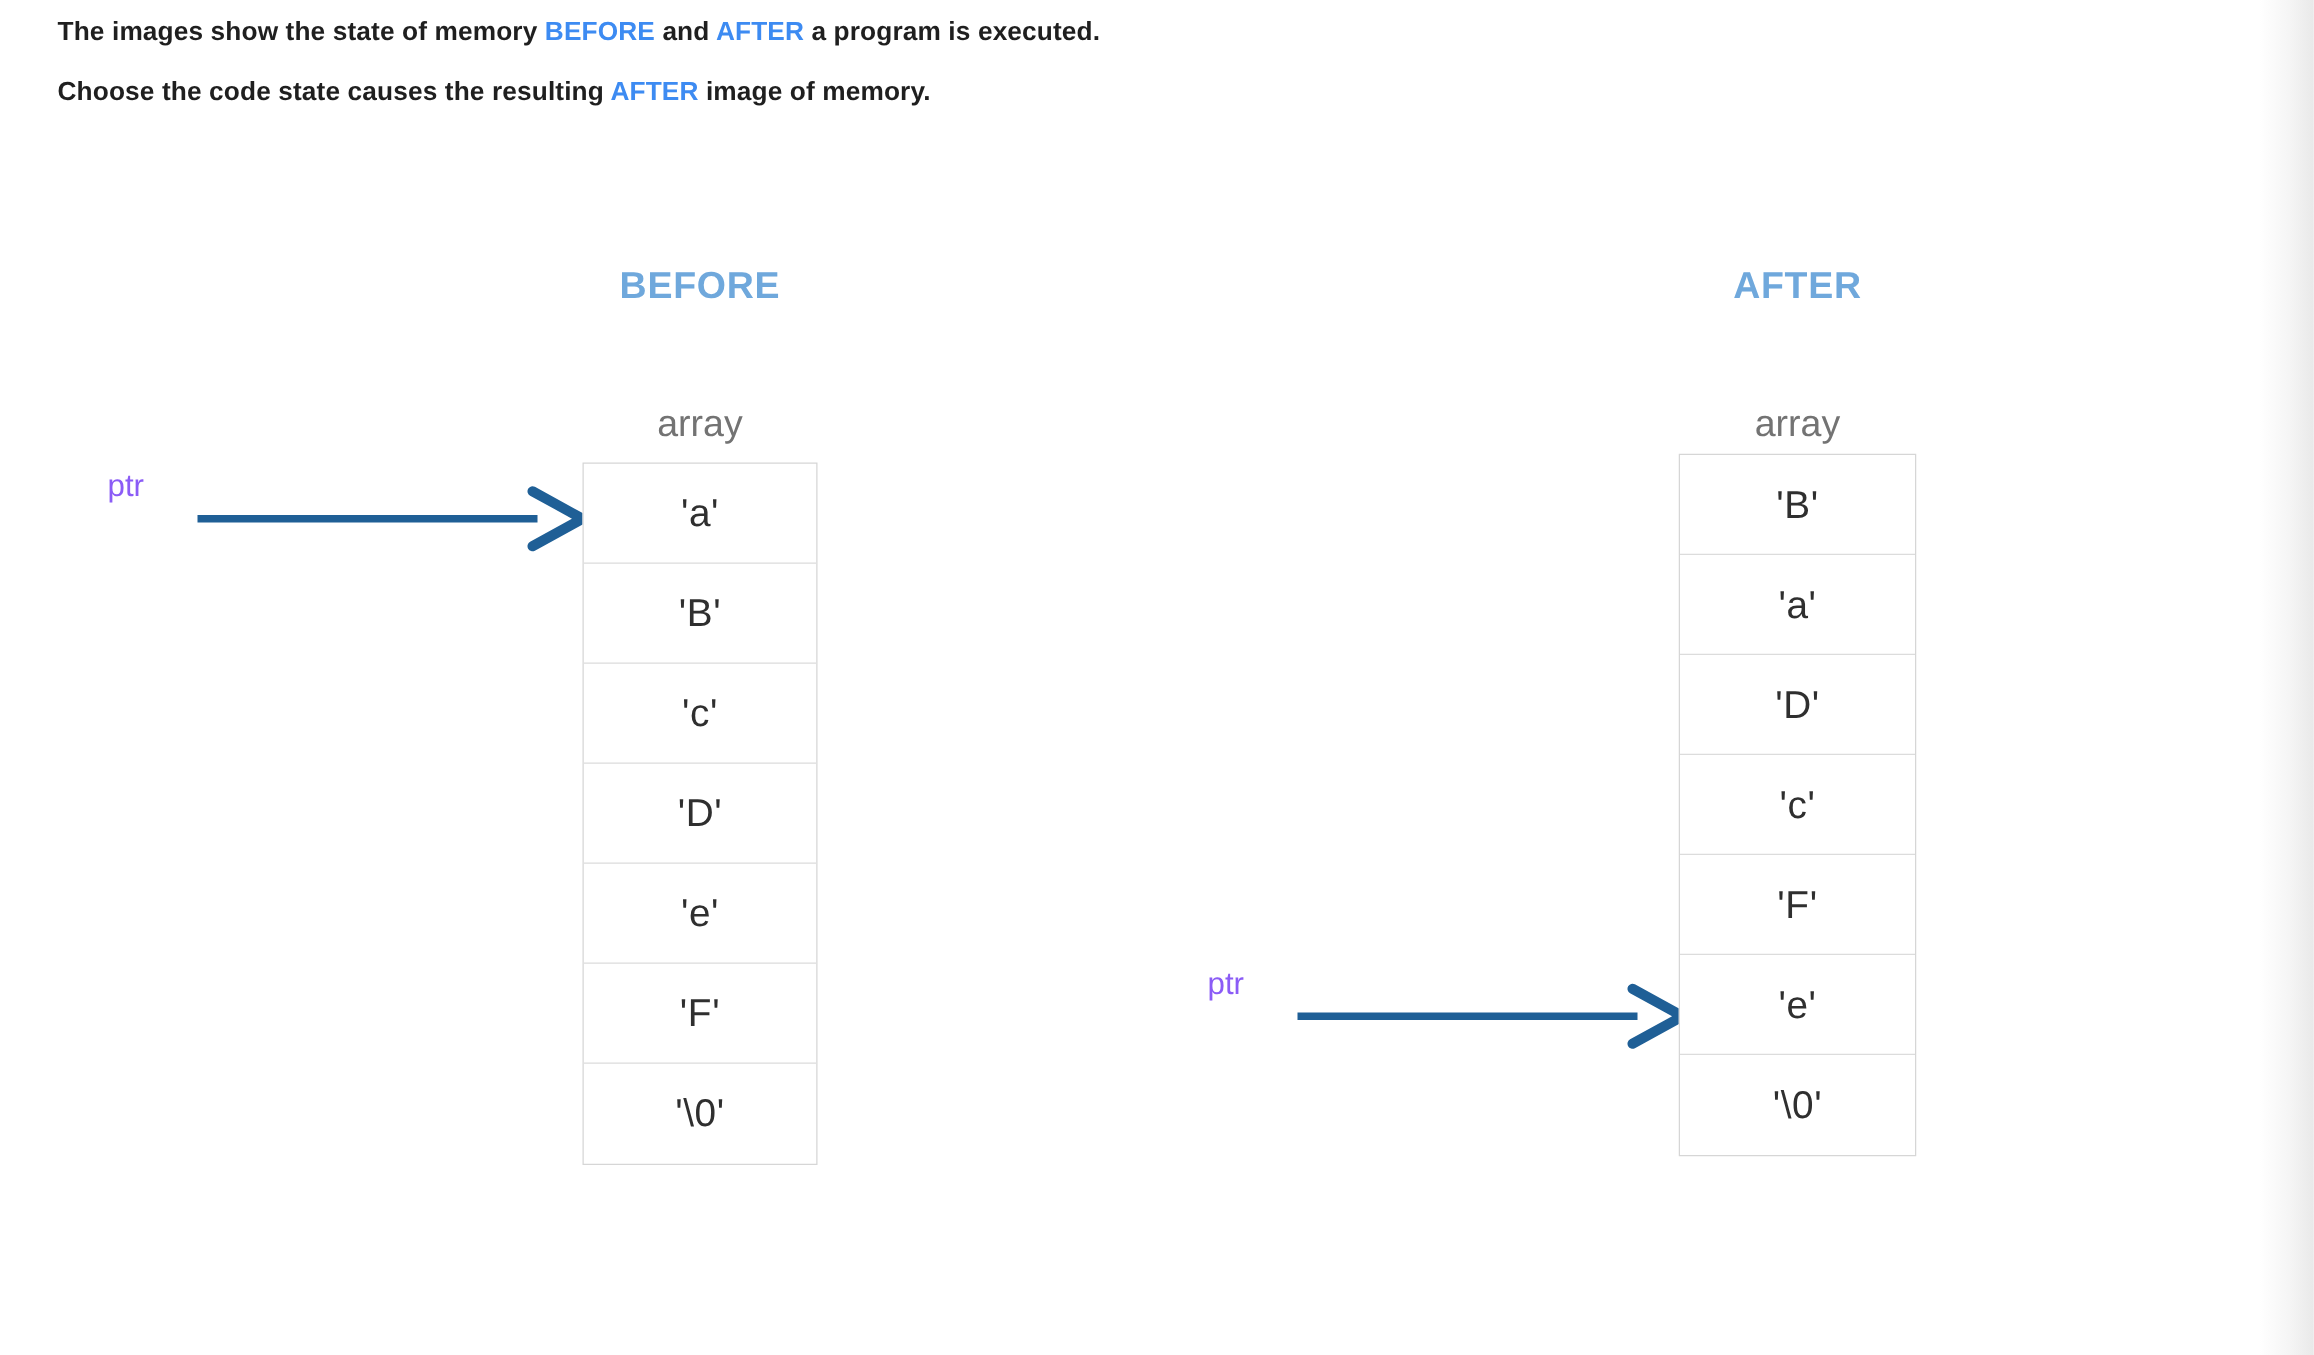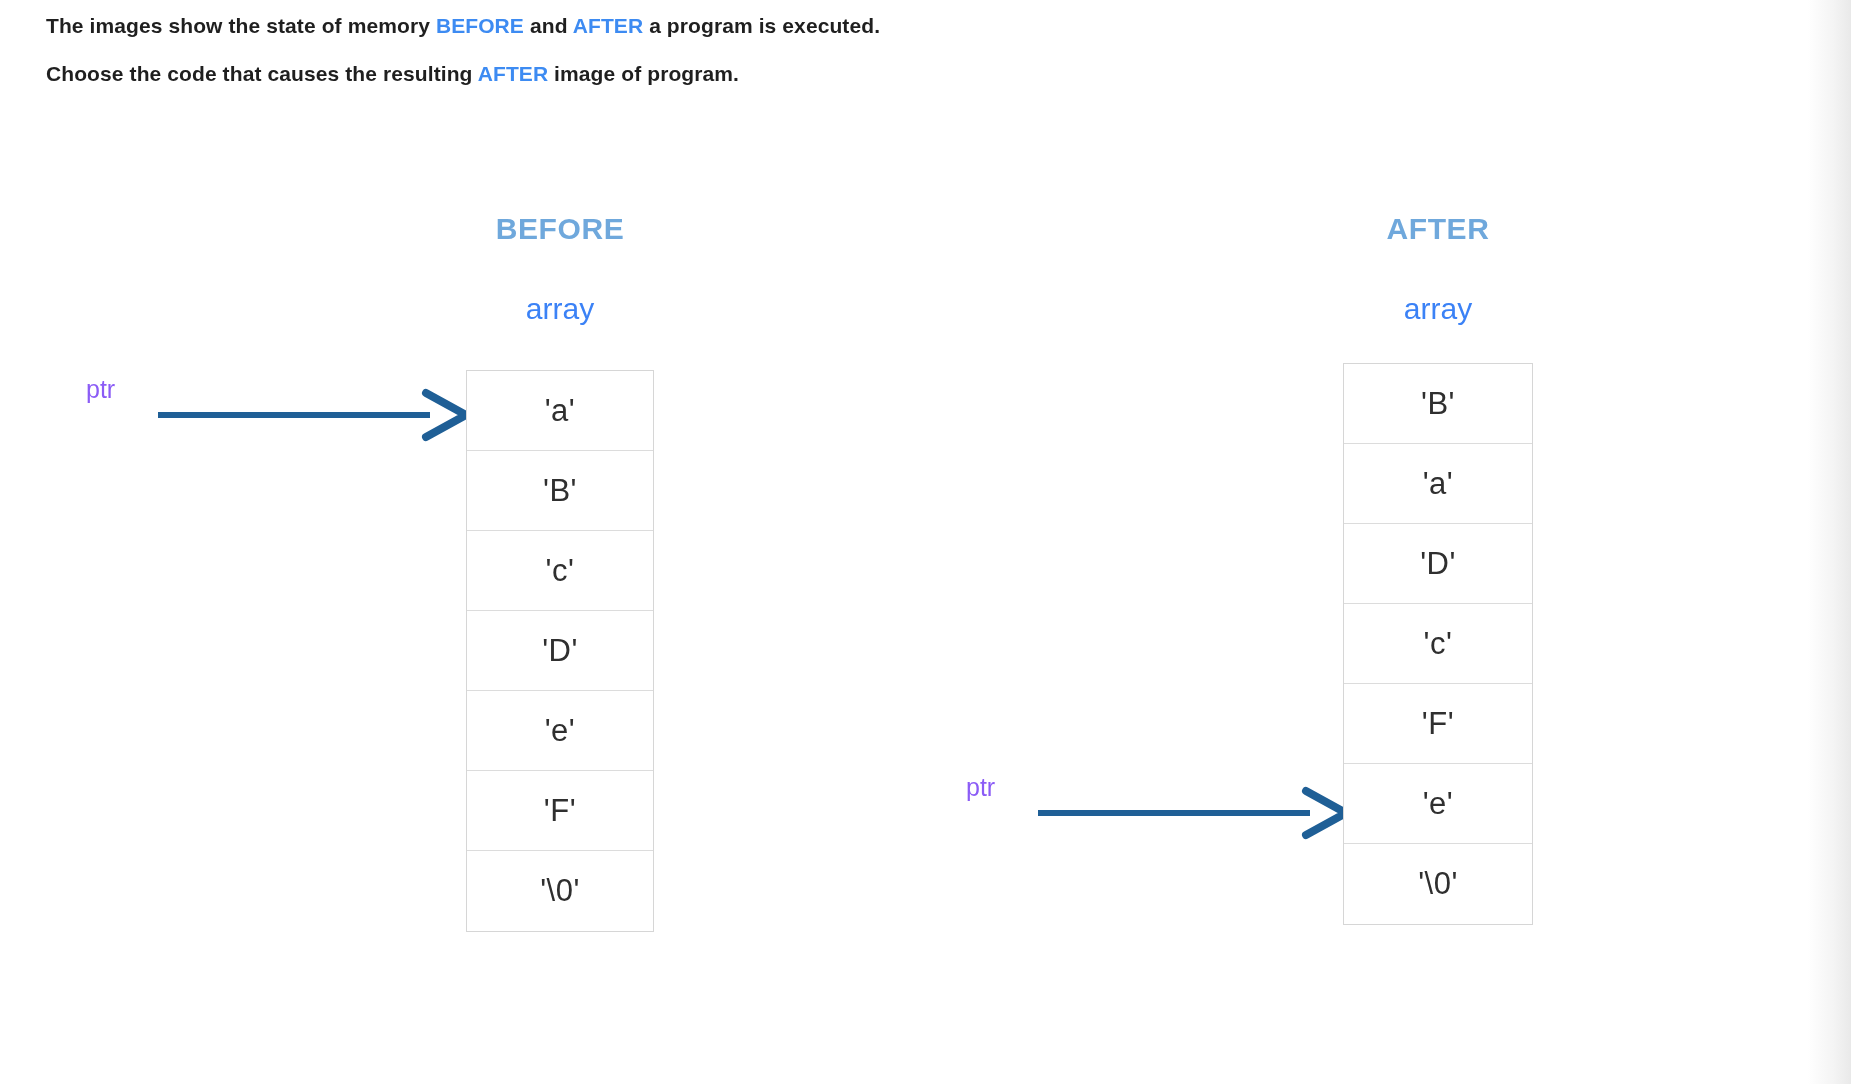--- a/index.html
+++ b/index.html
@@ -60,23 +60,24 @@
     color: #6fa8dc;
     letter-spacing: 0.6px;
     white-space: nowrap;
     text-align: center;
   }
 
   .array-label {
     position: absolute;
     font-size: 30px;
     font-weight: normal;
-    color: #3b82f6;
+    color: #737373;
     white-space: nowrap;
     text-align: center;
+    margin-top: 31px;
   }
 
   .array-box {
     position: absolute;
     border: 1px solid #d6d6d6;
     background: #ffffff;
     box-sizing: border-box;
   }
   .array-cell {
     box-sizing: border-box;
@@ -103,21 +104,21 @@
     overflow: visible;
   }
 </style>
 </head>
 <body>
 
 <div class="page-right-shade"></div>
 
 <div class="prompt">
   <span class="line"><span>The images show the state of memory </span><span class="kw">BEFORE</span><span> and </span><span class="kw">AFTER</span><span> a program is executed.</span></span>
-  <span class="line"><span>Choose the code that causes the resulting </span><span class="kw">AFTER</span><span> image of program.</span></span>
+  <span class="line"><span>Choose the code state causes the resulting </span><span class="kw">AFTER</span><span> image of memory.</span></span>
 </div>
 
 <div class="diagram">
 
   <div class="panel">
 
     <div class="panel-heading" style="left: 400px; top: 212px; width: 320px;">BEFORE</div>
 
     <div class="array-label" style="left: 400px; top: 292px; width: 320px;">array</div>
 

